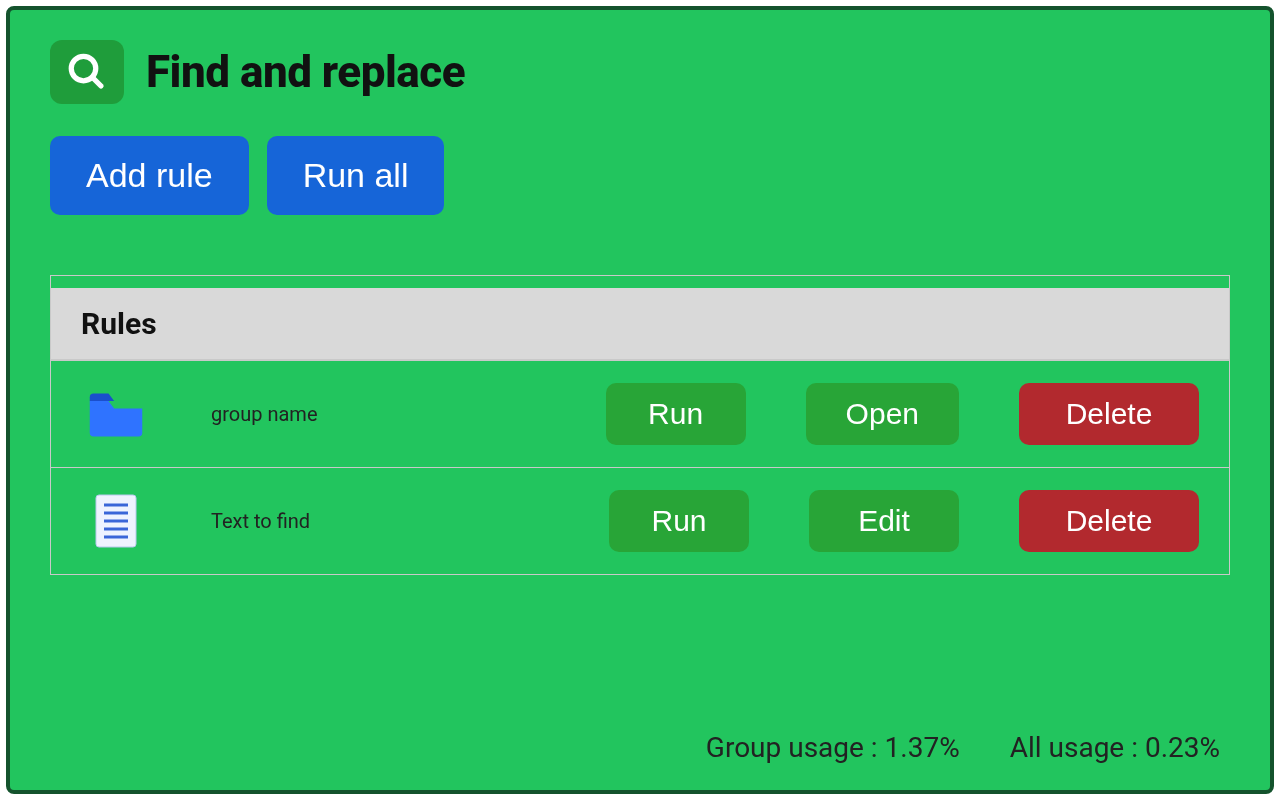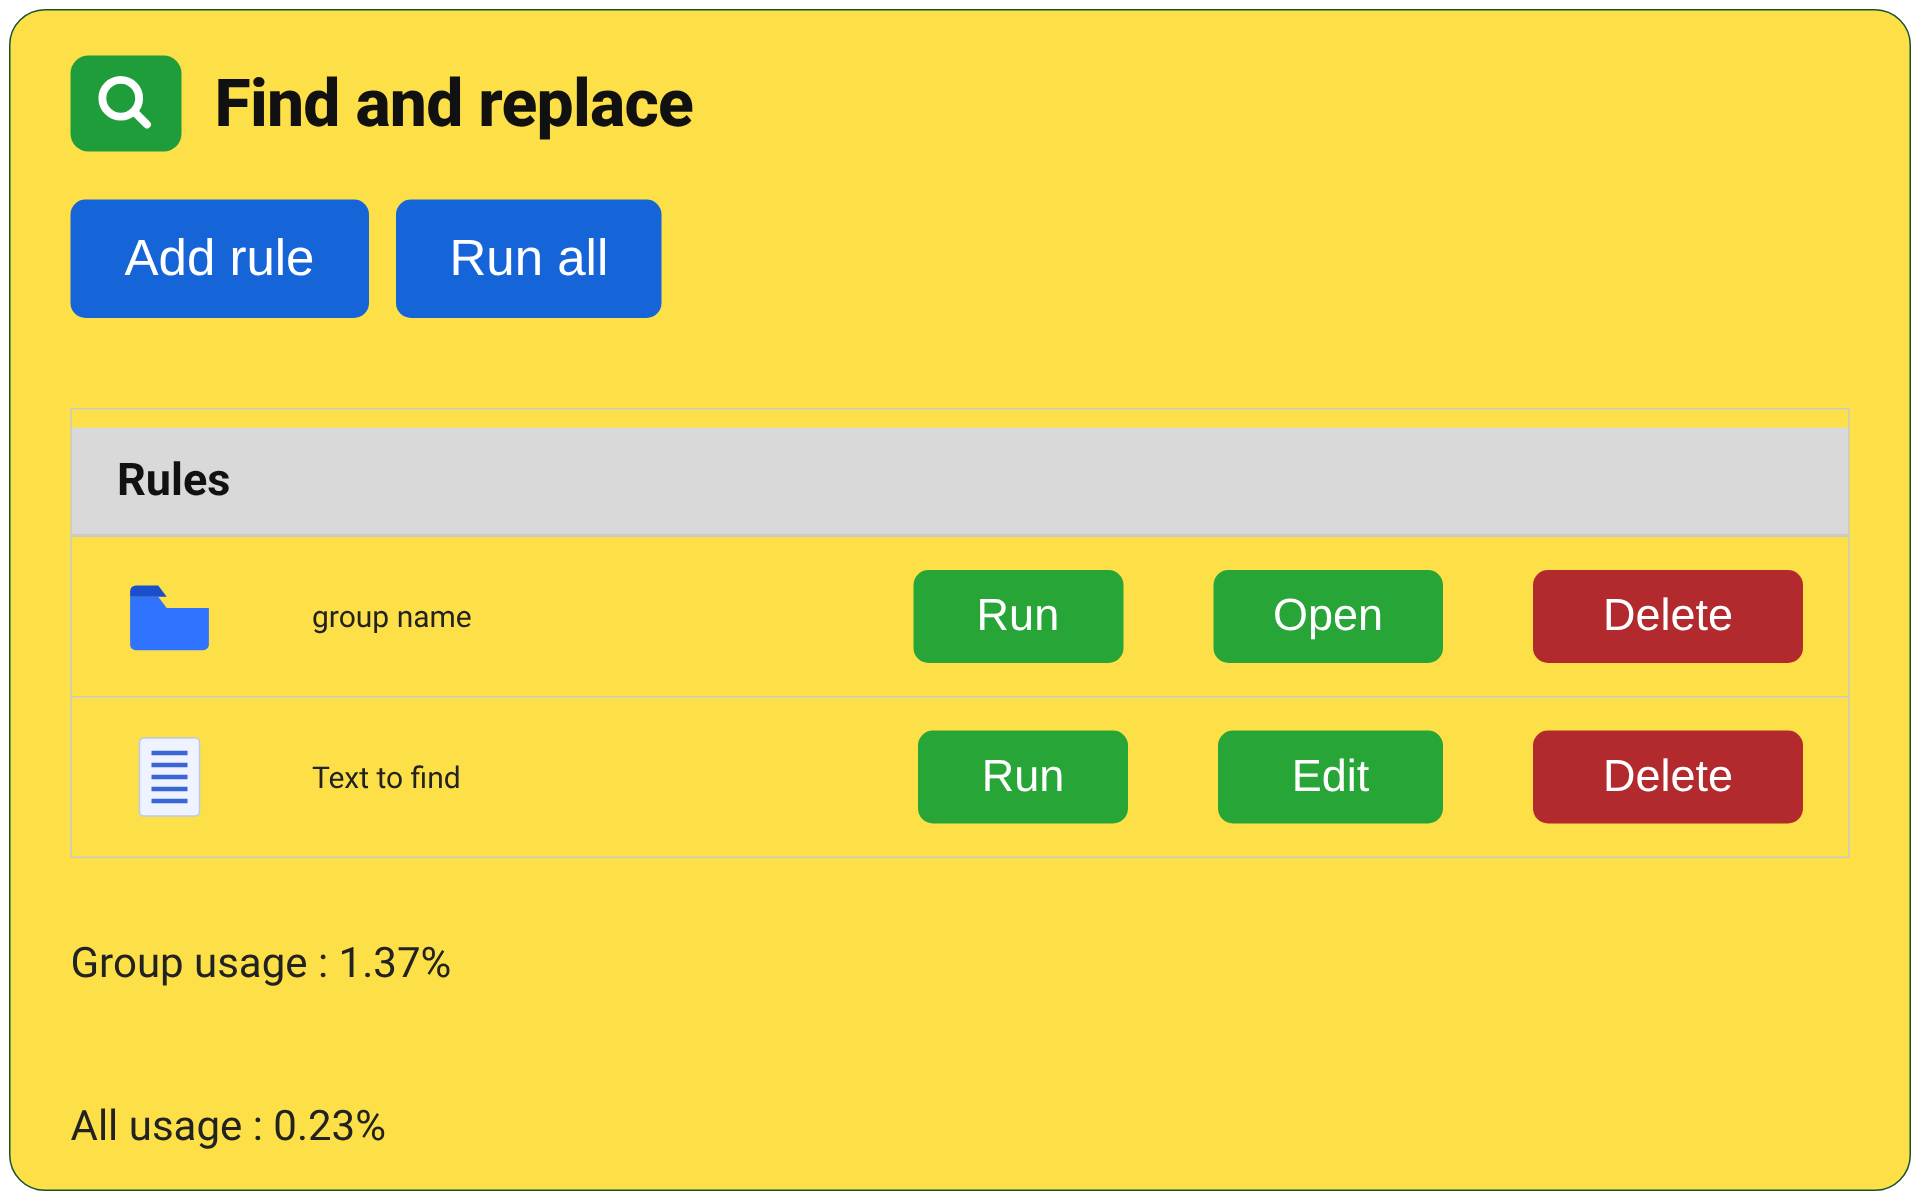--- a/index.html
+++ b/index.html
@@ -6,23 +6,23 @@
   body {
     font-family: -apple-system, BlinkMacSystemFont, "Segoe UI", Roboto, Helvetica, Arial, sans-serif;
     background: #fff;
     width: 1280px;
     height: 800px;
     padding: 6px;
   }
   .panel {
     width: 100%;
     height: 100%;
-    border: 1px solid #14532d;
-    border-radius: 24px;
-    background: #fde047;
+    border: 4px solid #14532d;
+    border-radius: 8px;
+    background: #22c55e;
     padding: 30px 40px 20px 40px;
     position: relative;
     display: flex;
     flex-direction: column;
   }
   .header-row {
     display: flex;
     align-items: center;
     gap: 22px;
     margin-bottom: 32px;
@@ -107,25 +107,24 @@
     gap: 60px;
     margin-left: auto;
   }
   .row-actions .btn-row:nth-child(1){ min-width:140px; }
   .row-actions .btn-row:nth-child(2){ min-width:150px; }
   .row-actions .btn-row:nth-child(3){ min-width:180px; }
   .footer-stats {
     margin-top: auto;
     display: flex;
     justify-content: flex-end;
-    gap: 76px;
+    gap: 50px;
     font-size: 28px;
     color: #222;
     padding: 10px 10px 6px 0;
-    flex-direction: column;
   }
   
   .folder-svg { width: 60px; height: 48px; }
   
   .doc-svg { width: 48px; height: 56px; }
 </style>
 </head>
 <body>
 
 <div class="panel">

